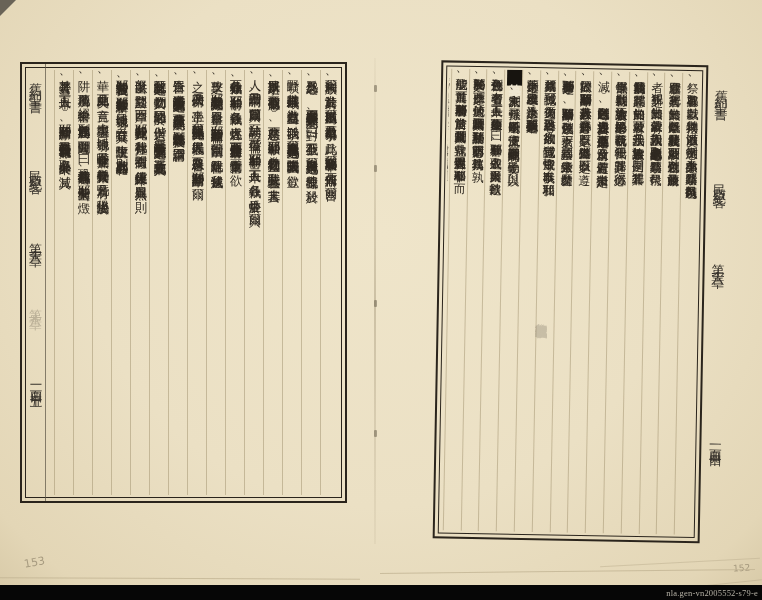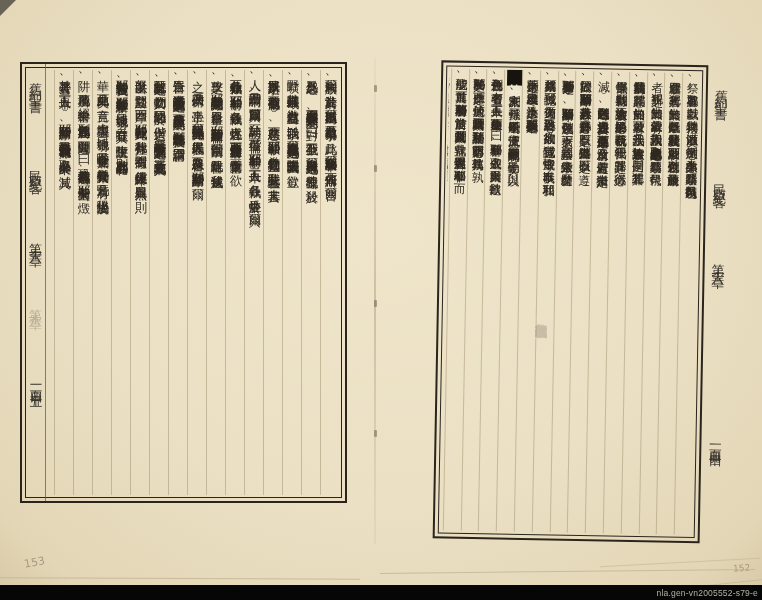--- a/index.html
+++ b/index.html
@@ -81,21 +81,21 @@
   .e1{left:0;top:578px;width:360px;transform:rotate(.2deg);}
   .e2{left:380px;top:571px;width:375px;transform:rotate(-.6deg);}
   .e3{left:600px;top:562px;width:160px;transform:rotate(-3deg);opacity:.6;}
   .e4{left:690px;top:583px;width:72px;transform:rotate(-6deg);opacity:.7;}
   
   .footerbar{
     position:absolute;left:0;top:585px;width:762px;height:15px;background:#060606;
     font-family:"Liberation Sans","DejaVu Sans",sans-serif;
   }
   .footerbar .lib{position:absolute;left:4px;top:3px;font-size:8.5px;color:#cfccc4;letter-spacing:.2px;margin-top:24px;}
-  .footerbar .ident{position:absolute;right:4px;top:3px;font-size:8.5px;color:#b5b1a5;letter-spacing:.2px;}
+  .footerbar .ident{position:absolute;right:4px;top:3px;font-size:8.5px;color:#b5b1a5;letter-spacing:.2px;font-family:Liberation Serif, serif;}
 </style>
 </head>
 <body>
 
 <div class="paper">
 
   <div class="fold"></div>
   <div class="stitch" style="left:374px;top:85px;"></div>
   <div class="stitch" style="left:374px;top:165px;"></div>
   <div class="stitch" style="left:374px;top:300px;"></div>

